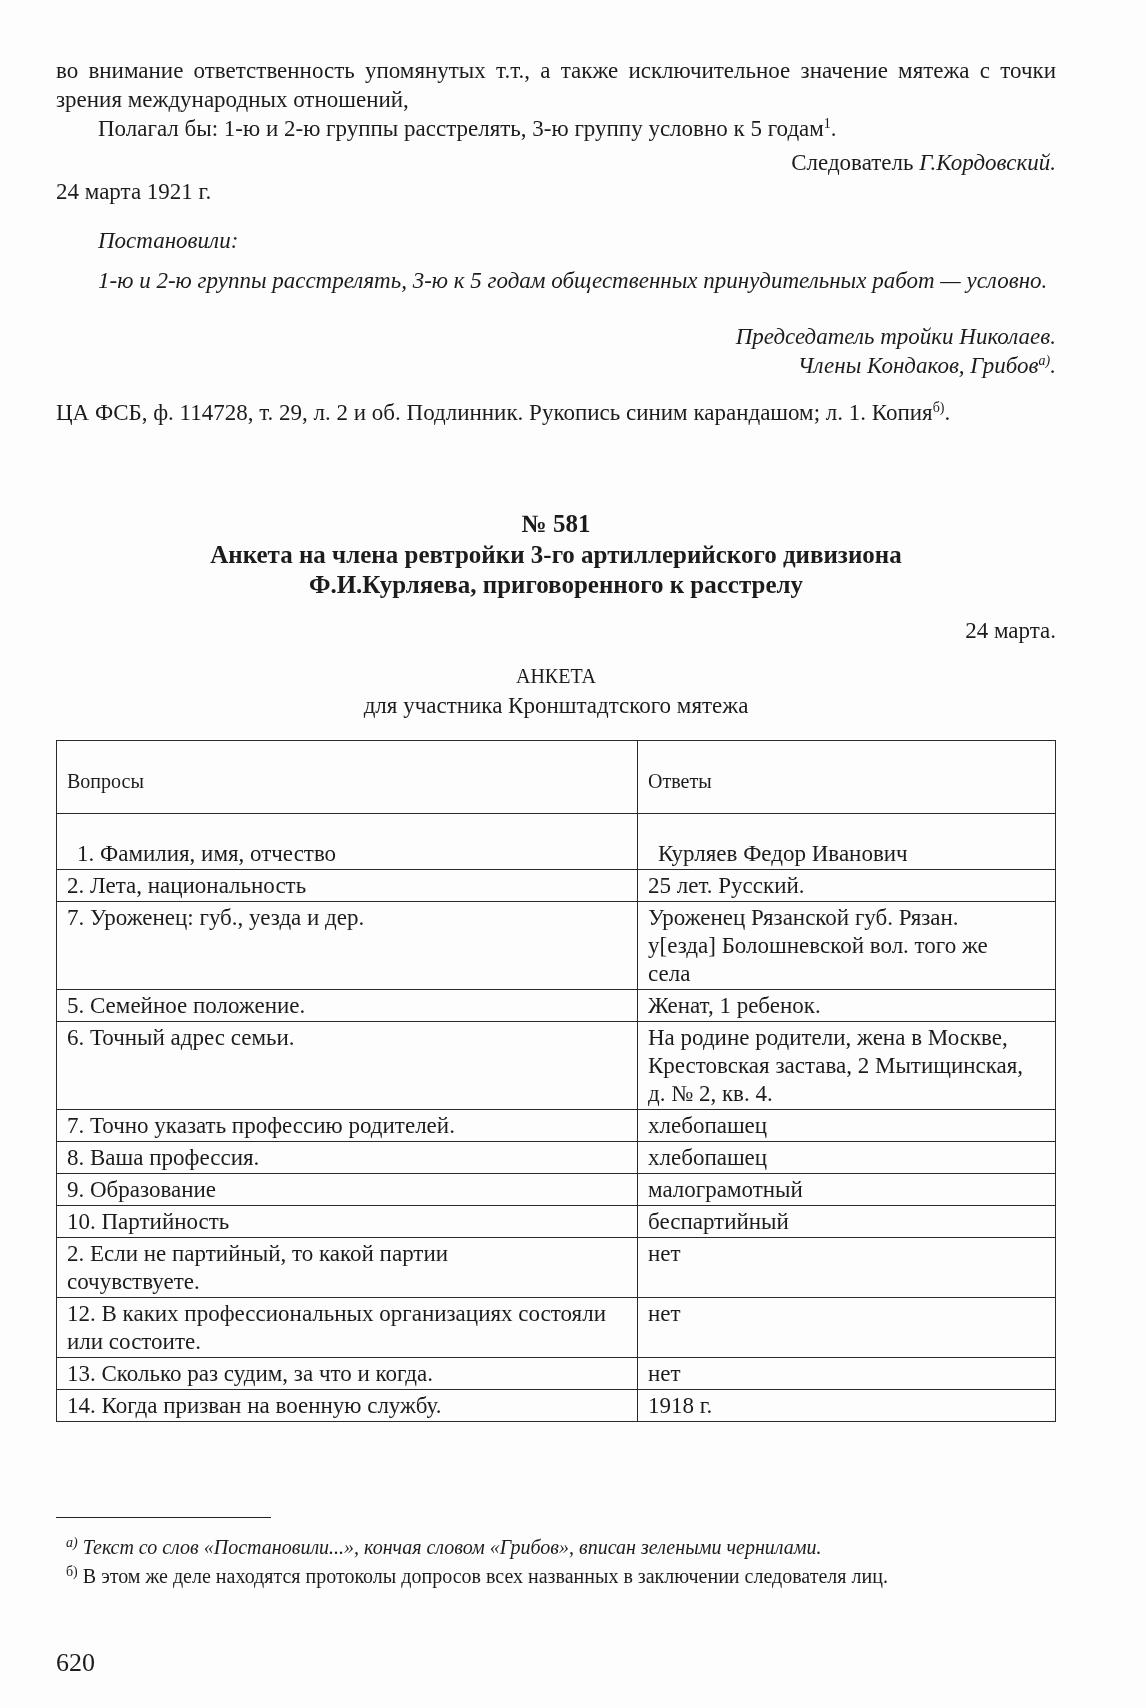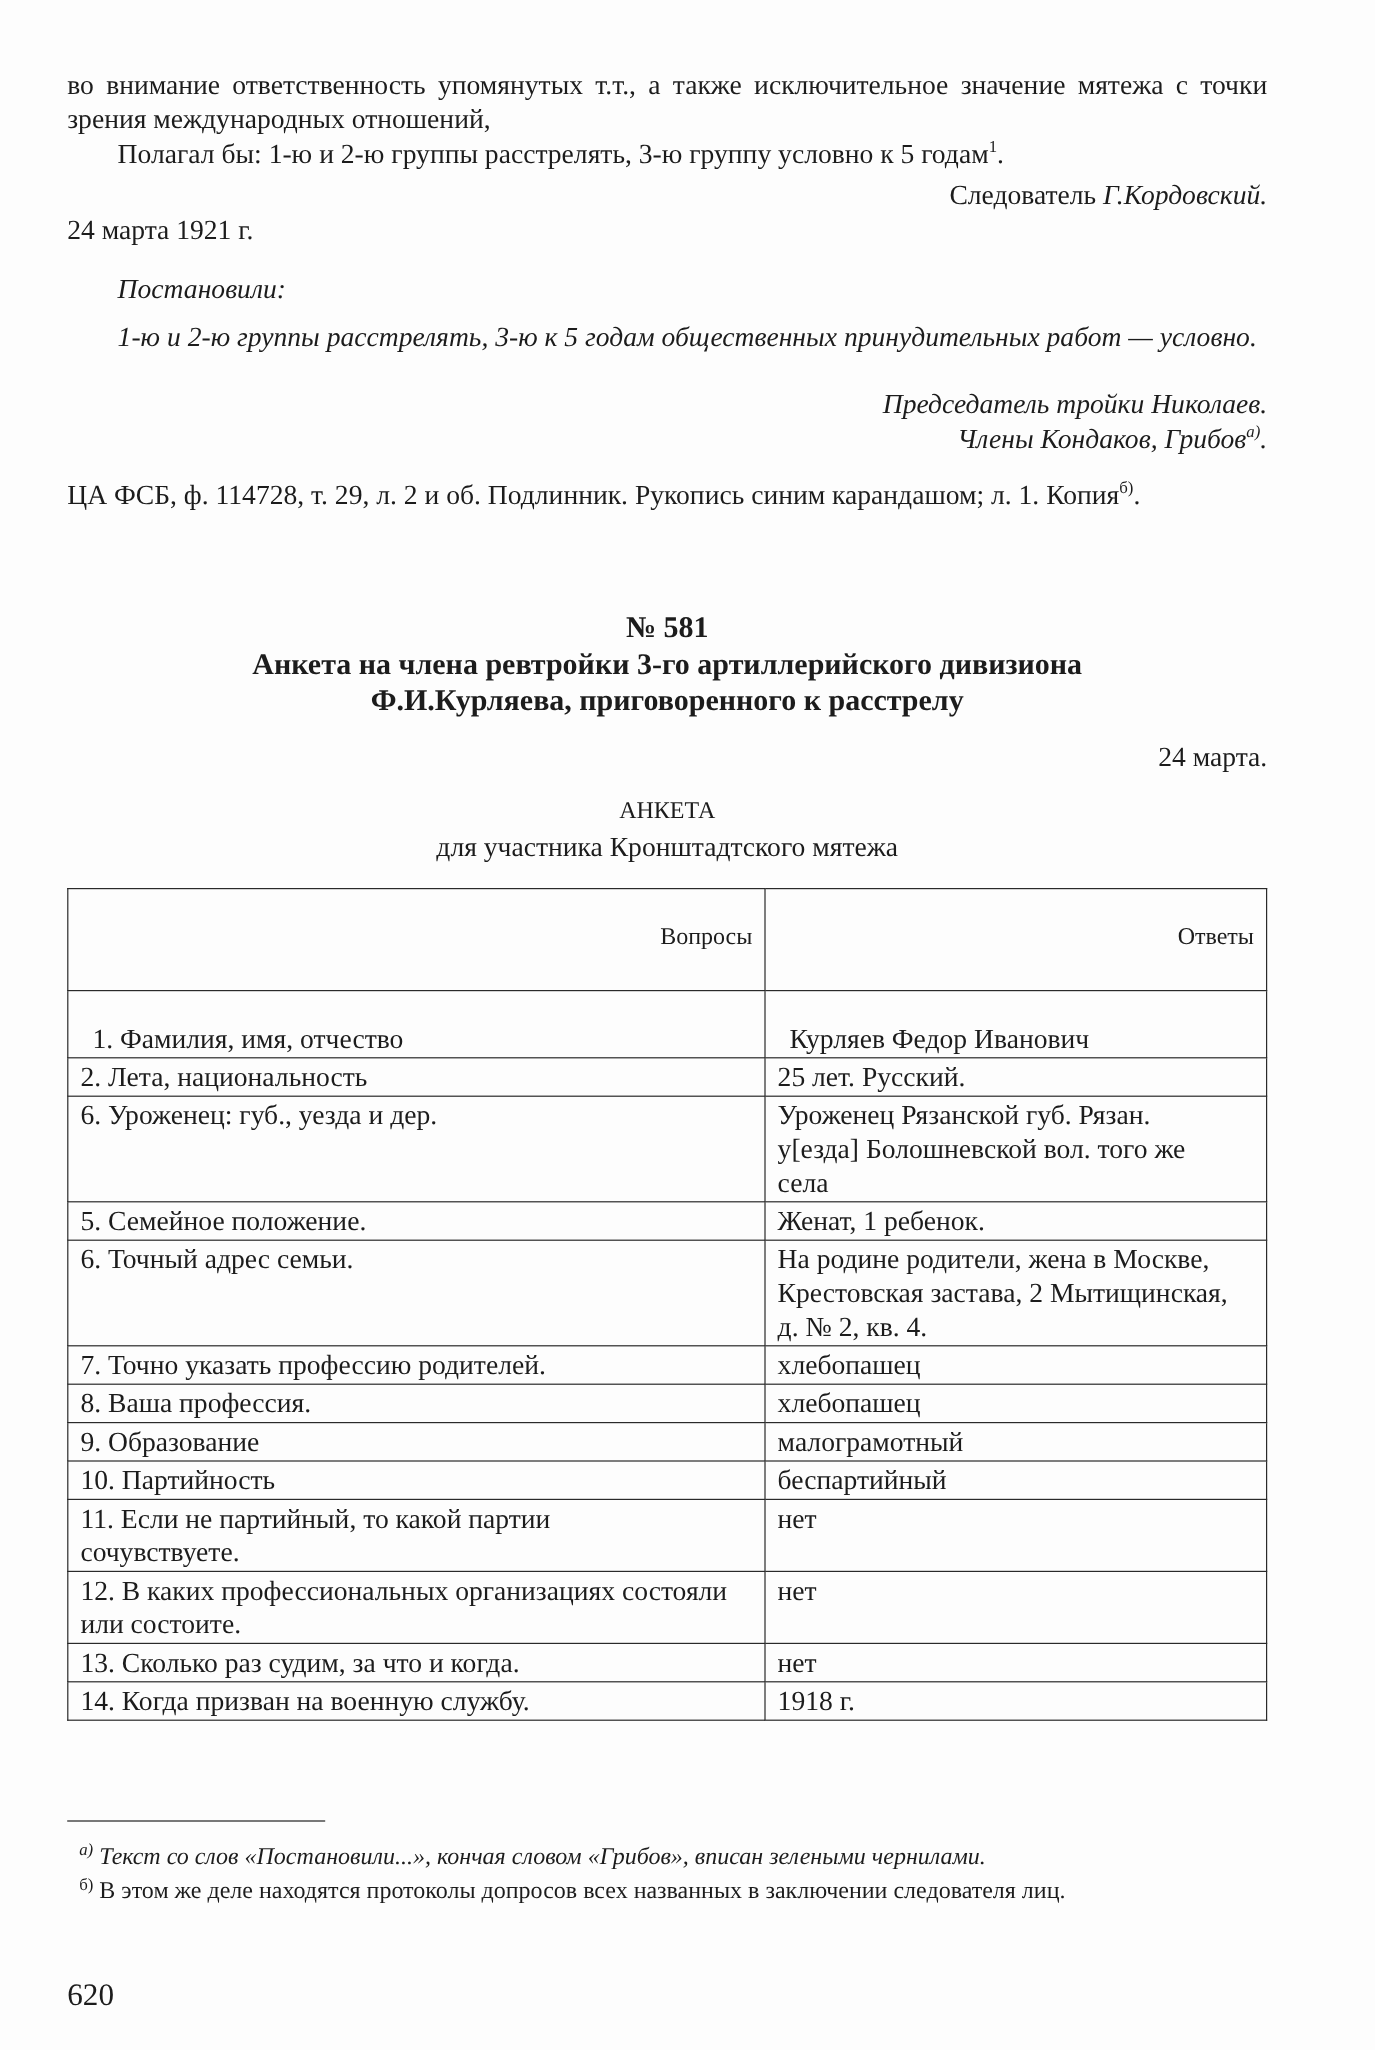--- a/index.html
+++ b/index.html
@@ -15,21 +15,21 @@
   .it { font-style:italic; }
   .b { font-weight:bold; }
   sup { font-size:14px; vertical-align:top; position:relative; top:-5px; }
   table.anketa {
     position:absolute; left:56px; top:740px; width:1000px; border-collapse:collapse;
     font-size:23px; line-height:28px;
   }
   table.anketa td, table.anketa th {
     border:1.5px solid #2a2a2a; padding:2px 10px 1px 10px; vertical-align:top; font-weight:normal;
   }
-  table.anketa th { font-size:20px; padding:26px 10px 30px 10px; text-align:right; }
+  table.anketa th { font-size:20px; padding:26px 10px 18px 10px; text-align:left; }
   table.anketa td.q { width:450px; }
   table.anketa tr.first td { padding-top:26px;padding-left:20px; }
   .fnline { position:absolute; left:56px; top:1517px; width:215px; border-top:1.5px solid #222; }
   .fn { position:absolute; left:56px; width:1000px; font-size:20px; line-height:27px; text-align:justify; text-align-last:left; text-indent:10px; }
   .pagenum { position:absolute; left:56px; top:1648px; font-size:26px; }
 </style>
 </head>
 <body>
 
 <p class="p just" style="top:56px;">во внимание ответственность упомянутых т.т., а также исключительное значение мятежа с точки зрения международных отношений,</p>
@@ -59,21 +59,21 @@
   <tbody>
     <tr class="first">
         <td class="q">1. Фамилия, имя, отчество</td>
         <td>Курляев Федор Иванович</td>
       </tr>
     <tr>
         <td class="q">2. Лета, национальность</td>
         <td>25 лет. Русский.</td>
       </tr>
     <tr>
-        <td class="q">6. Уроженец: губ., уезда и дер.</td>
+        <td class="q">7. Уроженец: губ., уезда и дер.</td>
         <td style="padding-right:60px;">Уроженец Рязанской губ. Рязан. у[езда] Болошневской вол. того же села</td>
       </tr>
     <tr>
         <td class="q">5. Семейное положение.</td>
         <td>Женат, 1 ребенок.</td>
       </tr>
     <tr>
         <td class="q">6. Точный адрес семьи.</td>
         <td style="padding-right:30px;">На родине родители, жена в Москве, Крестовская застава, 2 Мытищинская, д. № 2, кв. 4.</td>
       </tr>
@@ -87,21 +87,21 @@
       </tr>
     <tr>
         <td class="q">9. Образование</td>
         <td>малограмотный</td>
       </tr>
     <tr>
         <td class="q">10. Партийность</td>
         <td>беспартийный</td>
       </tr>
     <tr>
-        <td class="q" style="padding-right:60px;">11. Если не партийный, то какой партии сочувствуете.</td>
+        <td class="q" style="padding-right:60px;">2. Если не партийный, то какой партии сочувствуете.</td>
         <td>нет</td>
       </tr>
     <tr>
         <td class="q">12. В каких профессиональных организациях состояли или состоите.</td>
         <td>нет</td>
       </tr>
     <tr>
         <td class="q">13. Сколько раз судим, за что и когда.</td>
         <td>нет</td>
       </tr>

